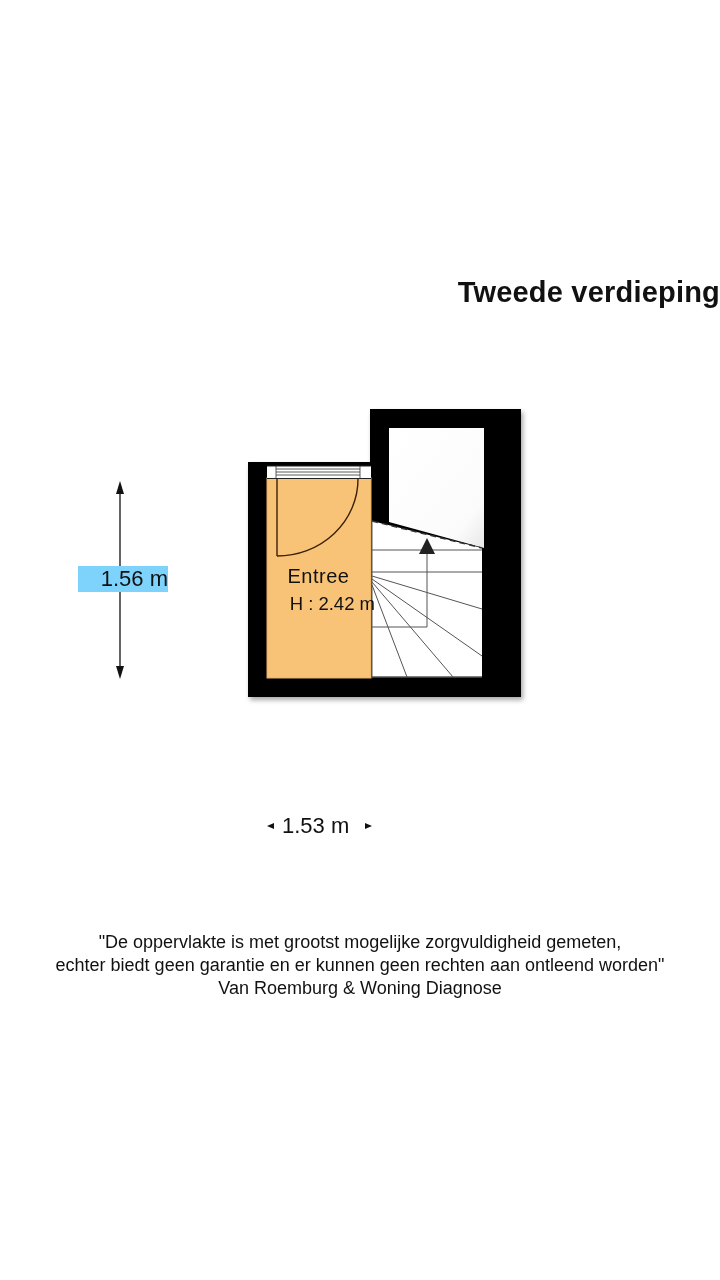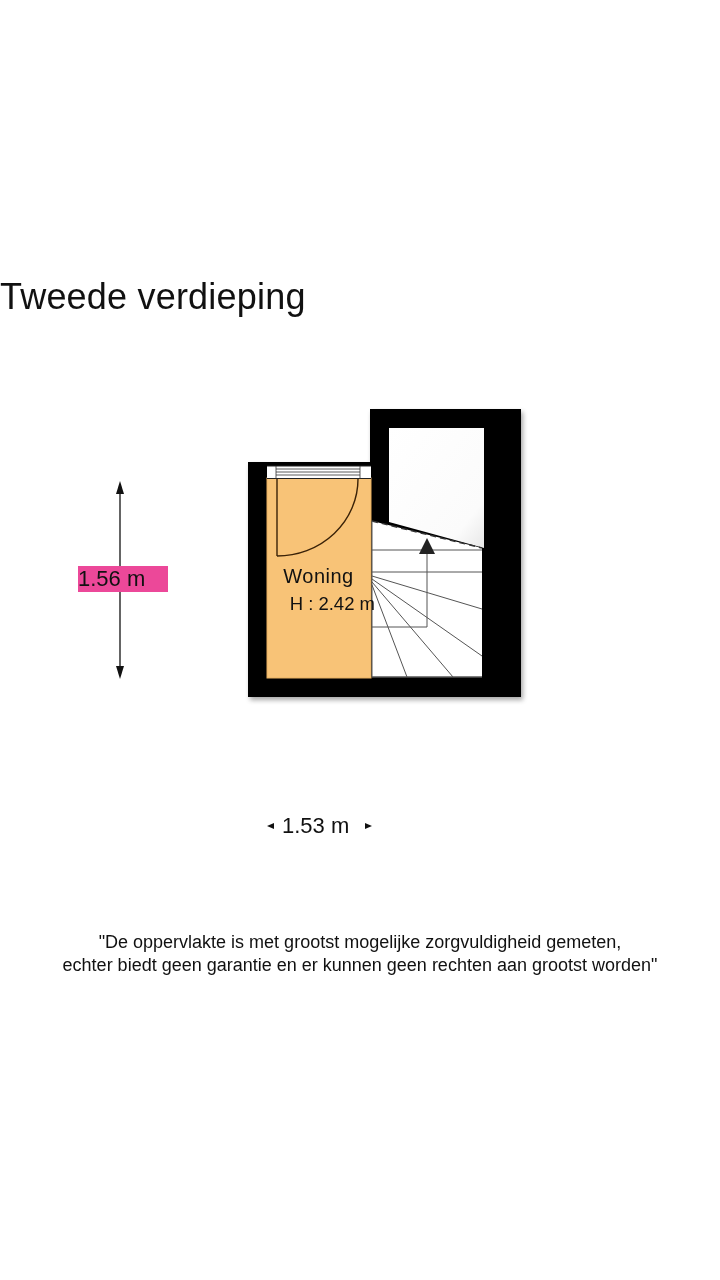--- a/index.html
+++ b/index.html
@@ -13,39 +13,40 @@
       position: relative;
       overflow: hidden;
       font-family: "Liberation Sans", sans-serif;
       color: #111111;
     }
     .title {
       position: absolute;
       left: 0;
       width: 720px;
       top: 276px;
-      text-align: left;
-      font-size: 36px;
+      text-align: right;
+      font-size: 29px;
       letter-spacing: 0.2px;
+      font-weight: bold;
     }
     .plan {
       position: absolute;
       left: 0;
       top: 0;
       width: 720px;
       height: 1280px;
     }
     .dim-v-label {
       position: absolute;
       left: 78px;
       top: 566px;
       width: 90px;
-      text-align: left;
+      text-align: right;
       font-size: 22px;
-      background: #ec4899;
+      background: #7dd3fc;
       line-height: 26px;
     }
     .dim-h-label {
       position: absolute;
       left: 282px;
       top: 813px;
       font-size: 22px;
       line-height: 26px;
     }
     .room-name {
@@ -155,19 +156,20 @@
 
   <g fill="#111">
     <polygon points="267,826 274,823 274,829"></polygon>
     <polygon points="372,826 365,823 365,829"></polygon>
   </g>
 </svg>
 
 <div class="dim-v-label">1.56 m</div>
 <div class="dim-h-label">1.53 m</div>
 
-<div class="room-name">Woning</div>
+<div class="room-name">Entree</div>
 <div class="room-height">H : 2.42 m</div>
 
 <div class="disclaimer">
   <div>"De oppervlakte is met grootst mogelijke zorgvuldigheid gemeten,</div>
-  <div>echter biedt geen garantie en er kunnen geen rechten aan grootst worden"</div>
+  <div>echter biedt geen garantie en er kunnen geen rechten aan ontleend worden"</div>
+  <div>Van Roemburg &amp; Woning Diagnose</div>
 </div>
 
 </body></html>

